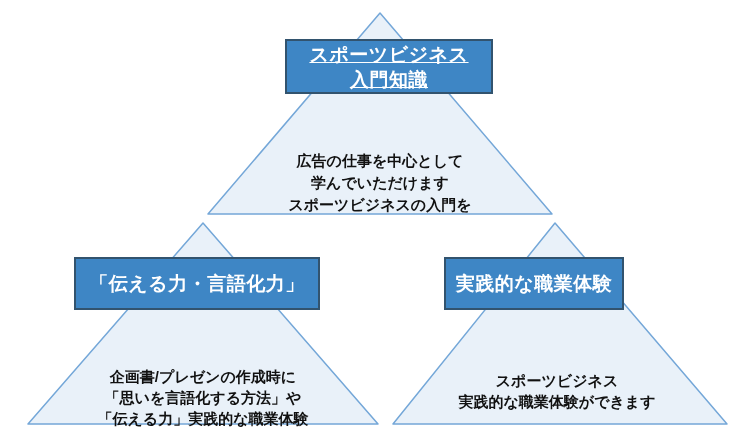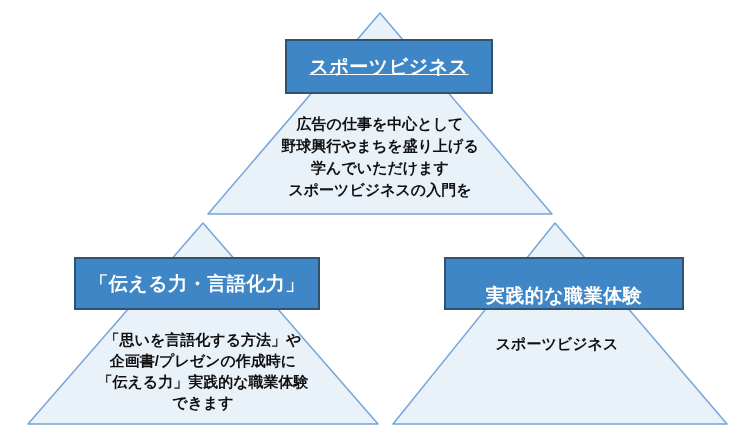--- a/index.html
+++ b/index.html
@@ -34,74 +34,76 @@
     flex-direction: column;
     justify-content: center;
   }
   .body-text {
     position: absolute;
     color: var(--body-text, #111111);
     font-weight: bold;
     font-size: 15px;
     line-height: 22px;
     text-align: center;
+    margin-top: 37px;
   }
   
   .p-top { left: 205px; top: 10px; width: 350px; height: 206px; }
   .p-top .band { left: 80px; top: 29px; width: 208px; height: 55px; text-decoration: underline; }
   .p-top .body-text { left: 23px; top: 103px; width: 304px; }
   
   .p-left { left: 25px; top: 220px; width: 356px; height: 206px; }
   .p-left .band { left: 49px; top: 37px; width: 246px; height: 53px; }
   .p-left .body-text { left: 28px; top: 109px; width: 300px; line-height: 21px; }
   
   .p-right { left: 390px; top: 220px; width: 340px; height: 206px; }
-  .p-right .band { left: 54px; top: 37px; width: 240px; height: 53px; justify-content: flex-end; }
+  .p-right .band { left: 54px; top: 37px; width: 180px; height: 53px; }
   .p-right .body-text { left: 12px; top: 113px; width: 310px; line-height: 21px; }
 </style>
 </head>
 <body>
 
 <div class="canvas">
 
   <section class="pyramid p-top">
     <svg class="tri" width="350" height="206" viewBox="0 0 350 206" aria-hidden="true">
       <polygon points="175,3 3,204 347,204"></polygon>
     </svg>
     <div class="band">
       <div>スポーツビジネス</div>
+      <div>入門知識</div>
     </div>
     <div class="body-text">
       <div>広告の仕事を中心として</div>
-      <div>野球興行やまちを盛り上げる</div>
       <div>学んでいただけます</div>
       <div>スポーツビジネスの入門を</div>
     </div>
   </section>
 
   <section class="pyramid p-left">
     <svg class="tri" width="356" height="206" viewBox="0 0 356 206" aria-hidden="true">
       <polygon points="178,3 3,204 353,204"></polygon>
     </svg>
     <div class="band">
       <div>「伝える力・言語化力」</div>
     </div>
     <div class="body-text">
+      <div>企画書/プレゼンの作成時に</div>
       <div>「思いを言語化する方法」や</div>
-      <div>企画書/プレゼンの作成時に</div>
       <div>「伝える力」実践的な職業体験</div>
       <div>できます</div>
     </div>
   </section>
 
   <section class="pyramid p-right">
     <svg class="tri" width="340" height="206" viewBox="0 0 340 206" aria-hidden="true">
       <polygon points="165,3 3,204 337,204"></polygon>
     </svg>
     <div class="band">
       <div>実践的な職業体験</div>
     </div>
     <div class="body-text">
       <div>スポーツビジネス</div>
+      <div>実践的な職業体験ができます</div>
     </div>
   </section>
 
 </div>
 
 </body></html>

